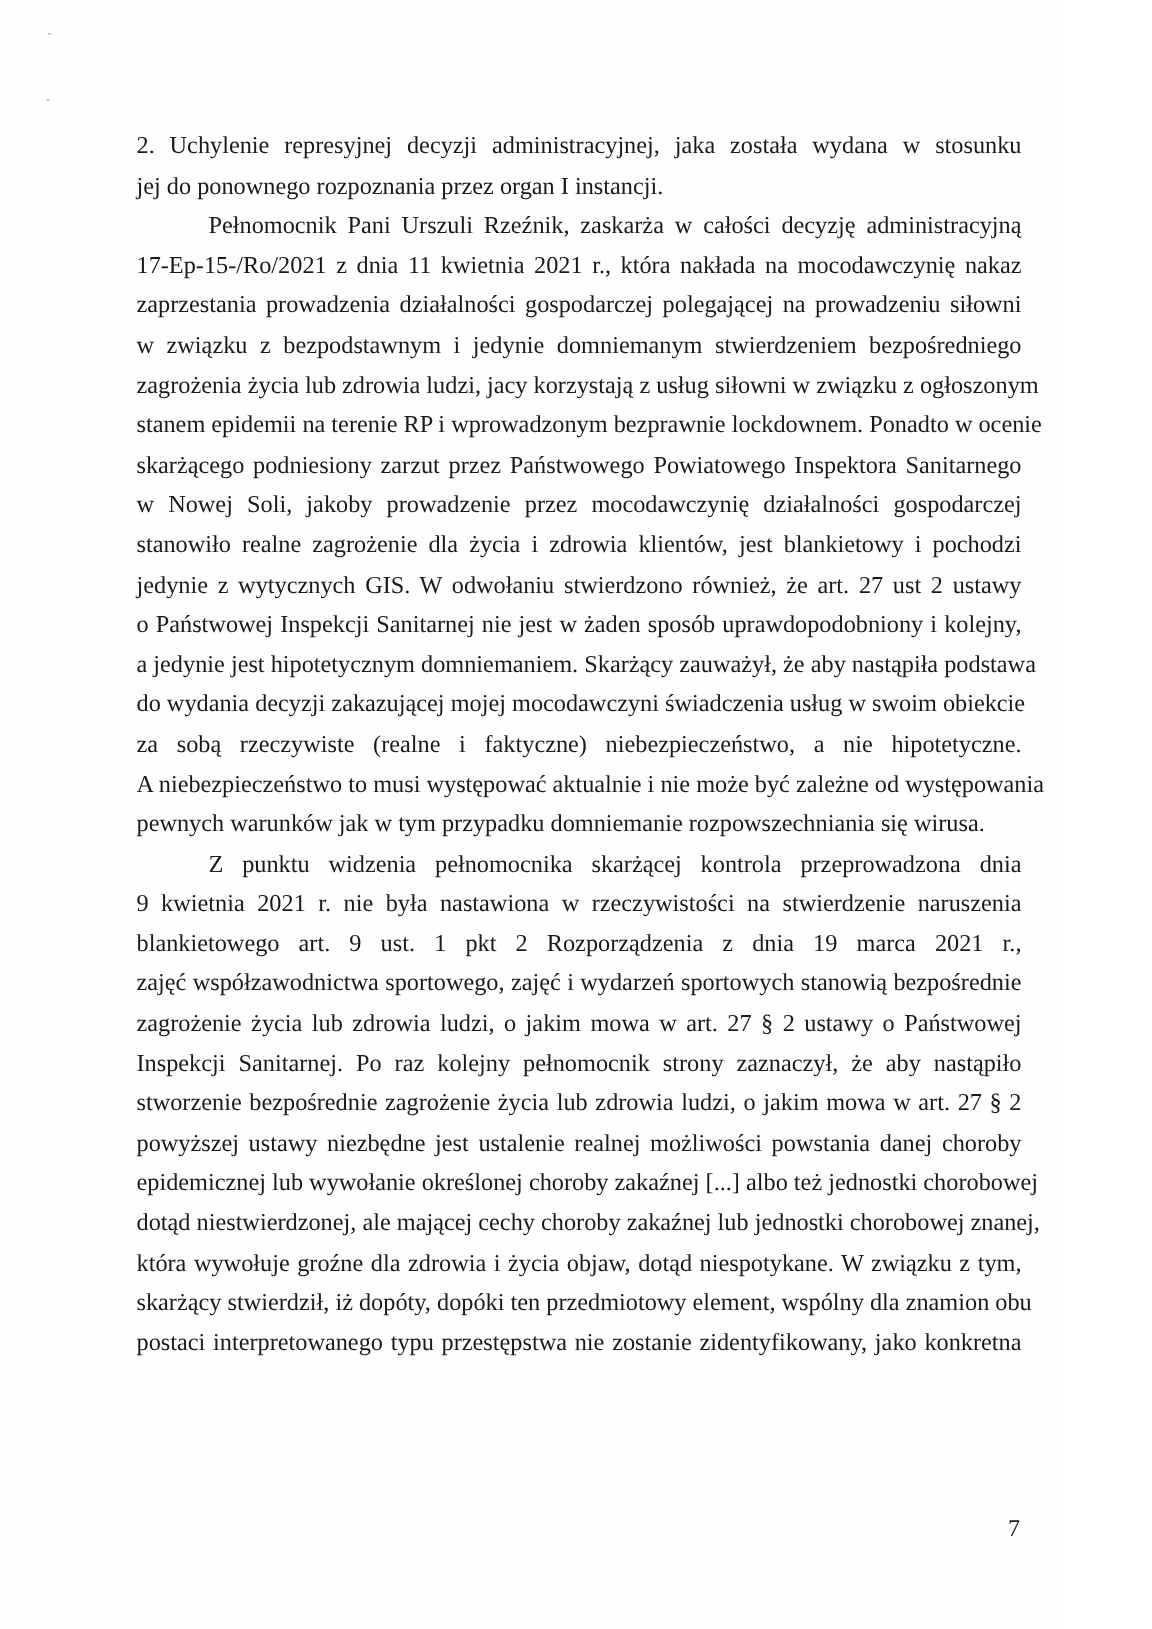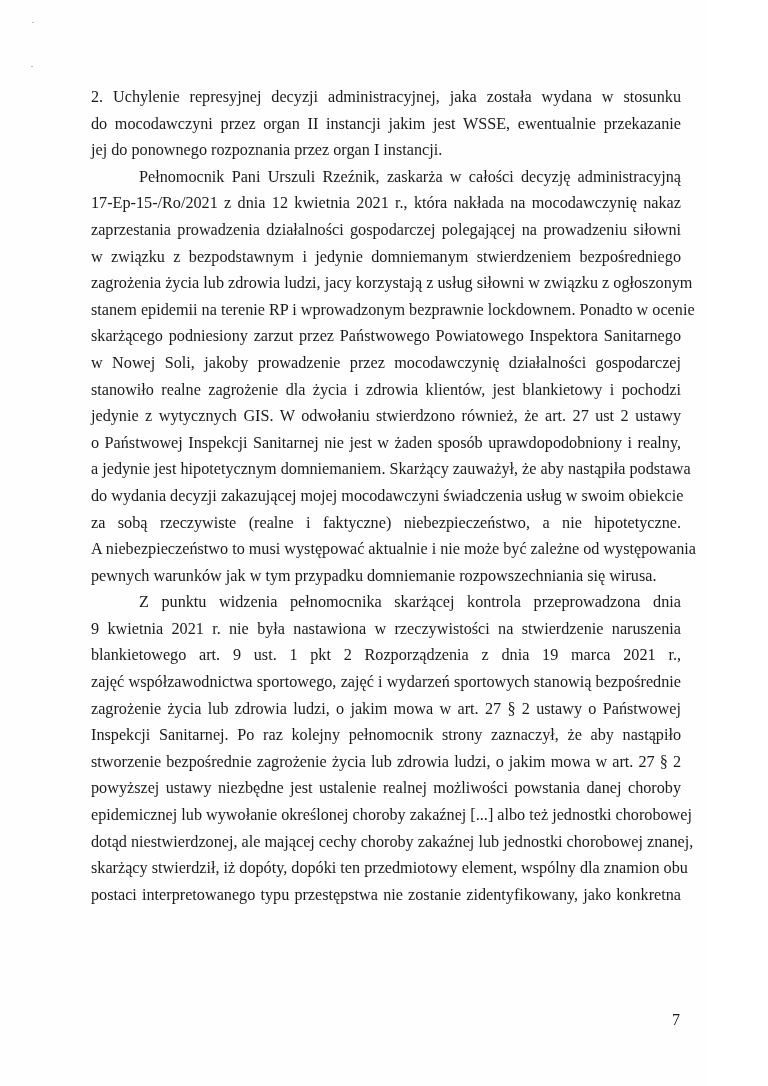--- a/index.html
+++ b/index.html
@@ -20,46 +20,46 @@
 </style>
 </head>
 <body>
 
 <div class="page">
   <div class="scan-dot" style="left:32px;top:22px;"></div>
   <div class="scan-dot" style="left:31px;top:66px;"></div>
 
   <div class="body-text" id="body-text">
       <span class="line">2. Uchylenie represyjnej decyzji administracyjnej, jaka została wydana w stosunku</span>
-      <span class="line">do mocodawczyni przez organ II instancji jakim jest WSSE, ewentualnie przekazanie</span>
       <span class="line last">jej do ponownego rozpoznania przez organ I instancji.</span>
       <span class="line indent">Pełnomocnik Pani Urszuli Rzeźnik, zaskarża w całości decyzję administracyjną</span>
-      <span class="line">17-Ep-15-/Ro/2021 z dnia 12 kwietnia 2021 r., która nakłada na mocodawczynię nakaz</span>
+      <span class="line">17-Ep-15-/Ro/2021 z dnia 11 kwietnia 2021 r., która nakłada na mocodawczynię nakaz</span>
       <span class="line">zaprzestania prowadzenia działalności gospodarczej polegającej na prowadzeniu siłowni</span>
       <span class="line">w związku z bezpodstawnym i jedynie domniemanym stwierdzeniem bezpośredniego</span>
       <span class="line">zagrożenia życia lub zdrowia ludzi, jacy korzystają z usług siłowni w związku z ogłoszonym</span>
       <span class="line">stanem epidemii na terenie RP i wprowadzonym bezprawnie lockdownem. Ponadto w ocenie</span>
       <span class="line">skarżącego podniesiony zarzut przez Państwowego Powiatowego Inspektora Sanitarnego</span>
       <span class="line">w Nowej Soli, jakoby prowadzenie przez mocodawczynię działalności gospodarczej</span>
       <span class="line">stanowiło realne zagrożenie dla życia i zdrowia klientów, jest blankietowy i pochodzi</span>
       <span class="line">jedynie z wytycznych GIS. W odwołaniu stwierdzono również, że art. 27 ust 2 ustawy</span>
-      <span class="line">o Państwowej Inspekcji Sanitarnej nie jest w żaden sposób uprawdopodobniony i realny,</span>
+      <span class="line">o Państwowej Inspekcji Sanitarnej nie jest w żaden sposób uprawdopodobniony i kolejny,</span>
       <span class="line">a jedynie jest hipotetycznym domniemaniem. Skarżący zauważył, że aby nastąpiła podstawa</span>
       <span class="line">do wydania decyzji zakazującej mojej mocodawczyni świadczenia usług w swoim obiekcie</span>
       <span class="line">za sobą rzeczywiste (realne i faktyczne) niebezpieczeństwo, a nie hipotetyczne.</span>
       <span class="line">A niebezpieczeństwo to musi występować aktualnie i nie może być zależne od występowania</span>
       <span class="line last">pewnych warunków jak w tym przypadku domniemanie rozpowszechniania się wirusa.</span>
       <span class="line indent">Z punktu widzenia pełnomocnika skarżącej kontrola przeprowadzona dnia</span>
       <span class="line">9 kwietnia 2021 r. nie była nastawiona w rzeczywistości na stwierdzenie naruszenia</span>
       <span class="line">blankietowego art. 9 ust. 1 pkt 2 Rozporządzenia z dnia 19 marca 2021 r.,</span>
       <span class="line">zajęć współzawodnictwa sportowego, zajęć i wydarzeń sportowych stanowią bezpośrednie</span>
       <span class="line">zagrożenie życia lub zdrowia ludzi, o jakim mowa w art. 27 § 2 ustawy o Państwowej</span>
       <span class="line">Inspekcji Sanitarnej. Po raz kolejny pełnomocnik strony zaznaczył, że aby nastąpiło</span>
       <span class="line">stworzenie bezpośrednie zagrożenie życia lub zdrowia ludzi, o jakim mowa w art. 27 § 2</span>
       <span class="line">powyższej ustawy niezbędne jest ustalenie realnej możliwości powstania danej choroby</span>
       <span class="line">epidemicznej lub wywołanie określonej choroby zakaźnej [...] albo też jednostki chorobowej</span>
       <span class="line">dotąd niestwierdzonej, ale mającej cechy choroby zakaźnej lub jednostki chorobowej znanej,</span>
+      <span class="line">która wywołuje groźne dla zdrowia i życia objaw, dotąd niespotykane. W związku z tym,</span>
       <span class="line">skarżący stwierdził, iż dopóty, dopóki ten przedmiotowy element, wspólny dla znamion obu</span>
       <span class="line">postaci interpretowanego typu przestępstwa nie zostanie zidentyfikowany, jako konkretna</span>
     </div>
 
   <div class="page-number">7</div>
 </div>
 
 </body></html>

